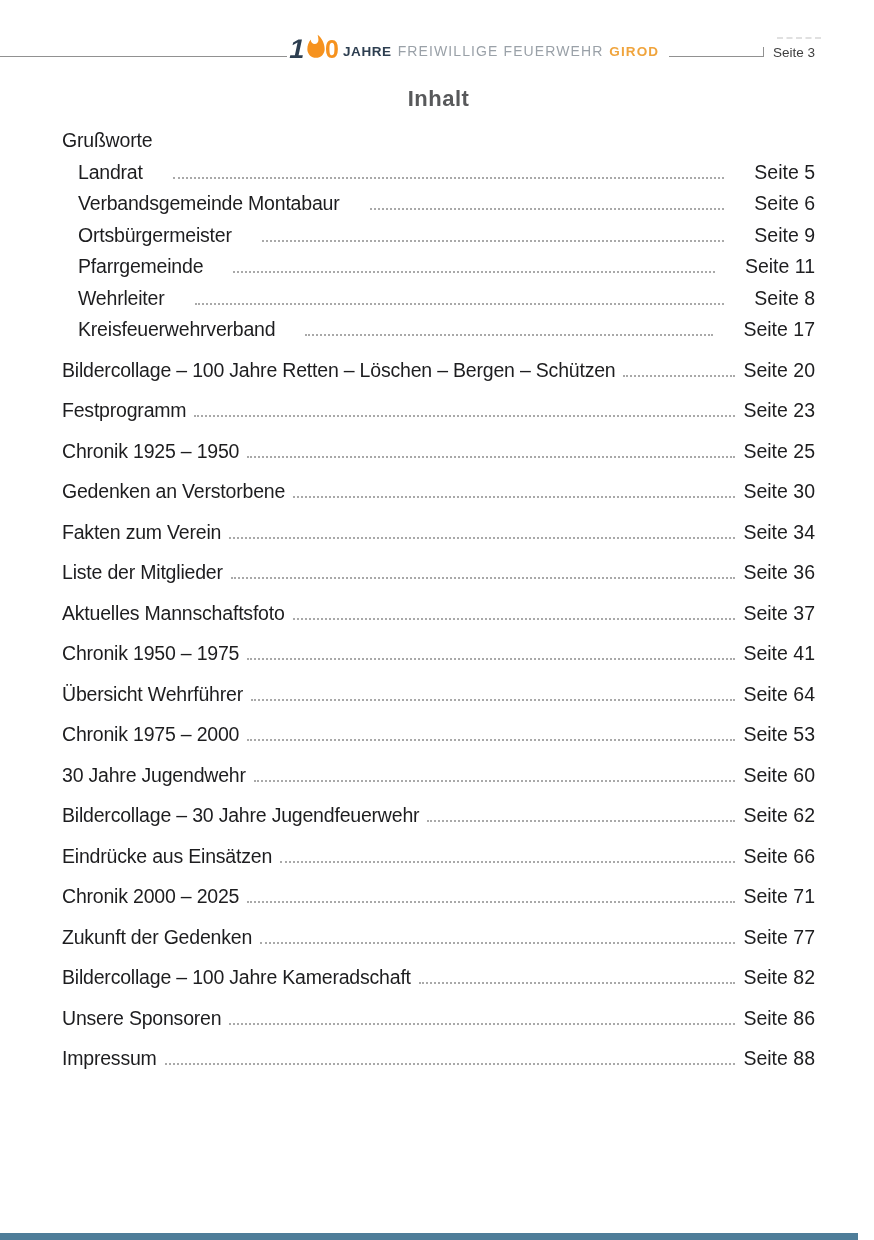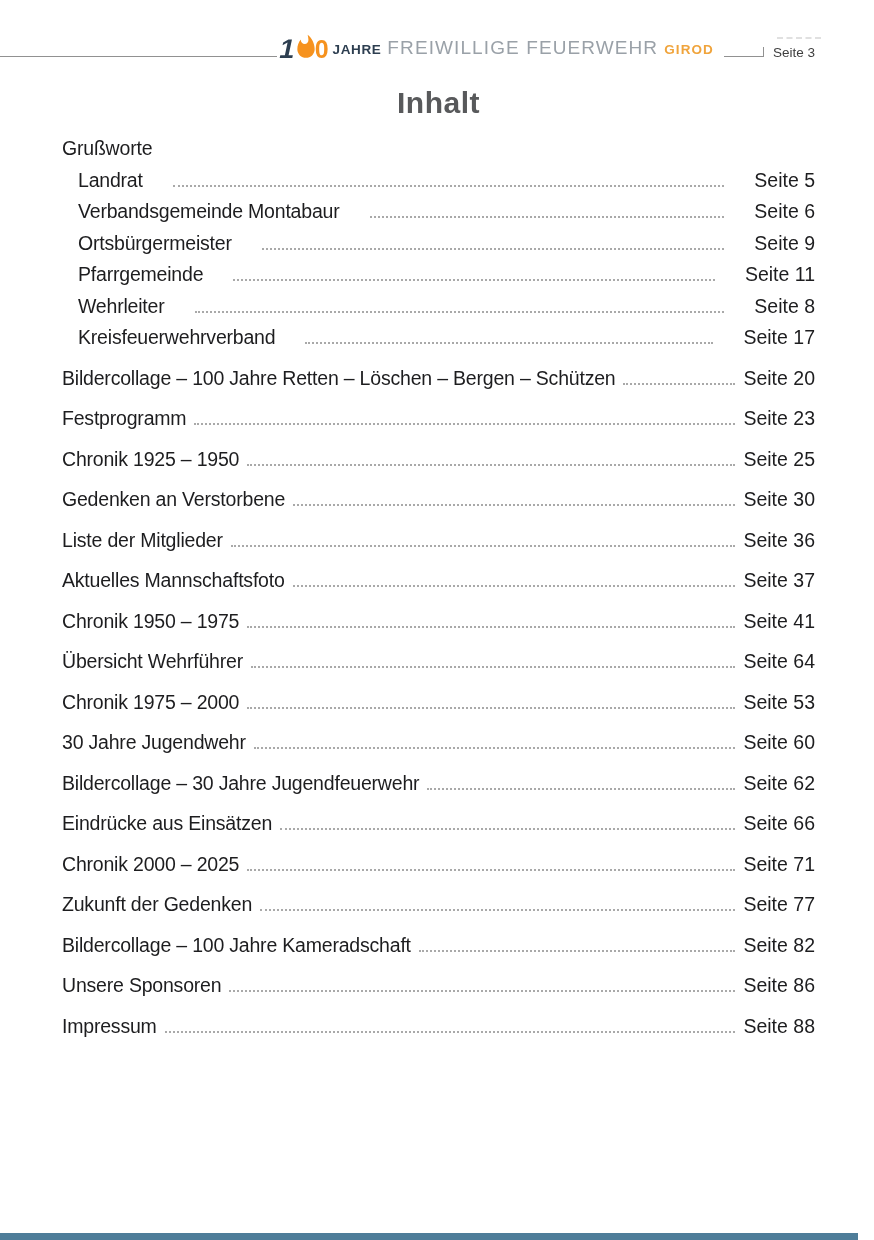--- a/index.html
+++ b/index.html
@@ -14,34 +14,34 @@
   .rule-left { width:287px; border-bottom:1px solid #919191; }
   .logo { display:flex; align-items:flex-end; margin:0 2px -3px 3px; }
   .logo .digit-one {
     font-size:27px; font-weight:bold; color:#2d3e50;
     transform:skewX(-12deg); display:inline-block; line-height:22px;
   }
   .logo svg { display:block; margin:0 -4px 0 -2px; }
   .logo .digit-zero { font-size:25px; font-weight:bold; color:#f6921e; line-height:22px; }
   .brand { display:flex; align-items:baseline; margin:0 0 -2px 2px; white-space:nowrap; }
   .brand .jahre { font-size:13.5px; font-weight:bold; color:#2d3e50; letter-spacing:0.6px;text-align:center; }
-  .brand .org   { font-size:19px; color:#9aa1a8; letter-spacing:1.1px; margin-left:6px; }
+  .brand .org   { font-size:14px; color:#9aa1a8; letter-spacing:1.1px; margin-left:6px; }
   .brand .place { font-size:13.5px; color:#f0a43c; letter-spacing:1.1px; margin-left:6px; font-weight:bold; }
   .rule-mid { flex:1; border-bottom:1px solid #919191; position:relative; margin-left:10px; min-width:40px; }
   .rule-mid::after { content:''; position:absolute; right:0; bottom:0; width:1px; height:9px; background:#919191; }
   .page-num { margin:0 59px -3px 9px; font-size:13.5px; color:#3e3e3e; position:relative; white-space:nowrap; }
   .page-num::before {
     content:''; position:absolute; top:-8px; left:4px; width:44px;
     border-top:2px dashed #e0e0e0;
   }
 
   
   .content { position:absolute; left:62px; right:59px; top:86px; }
   .page-title {
-    text-align:center; font-size:30px; font-weight:bold; color:#58595b;
+    text-align:center; font-size:22px; font-weight:bold; color:#58595b;
     margin:0 0 8px 0; letter-spacing:0.5px;
   }
   .toc-row { display:flex; align-items:flex-end; }
   .toc-row.group { height:32px; }
   .toc-row.sub   { height:31.5px; padding-left:16px;gap:22px; }
   .toc-row.top   { height:40.5px; }
   .lab { font-size:19.5px; color:#1d1d1f; white-space:nowrap; letter-spacing:-0.2px; }
   .leader { flex:1; border-bottom:2px dotted #a9a9a9; margin:0 8px 5px 8px; min-width:18px; }
   .pg { font-size:19.5px; color:#1d1d1f; white-space:nowrap; }
 
@@ -122,20 +122,25 @@
           <span class="lab">Chronik 1925 – 1950</span>
           <span class="leader"></span>
           <span class="pg">Seite 25</span>
         </div>
         <div class="toc-row top">
           <span class="lab">Gedenken an Verstorbene</span>
           <span class="leader"></span>
           <span class="pg">Seite 30</span>
         </div>
         <div class="toc-row top">
+          <span class="lab">Fakten zum Verein</span>
+          <span class="leader"></span>
+          <span class="pg">Seite 34</span>
+        </div>
+        <div class="toc-row top">
           <span class="lab">Liste der Mitglieder</span>
           <span class="leader"></span>
           <span class="pg">Seite 36</span>
         </div>
         <div class="toc-row top">
           <span class="lab">Aktuelles Mannschaftsfoto</span>
           <span class="leader"></span>
           <span class="pg">Seite 37</span>
         </div>
         <div class="toc-row top">

